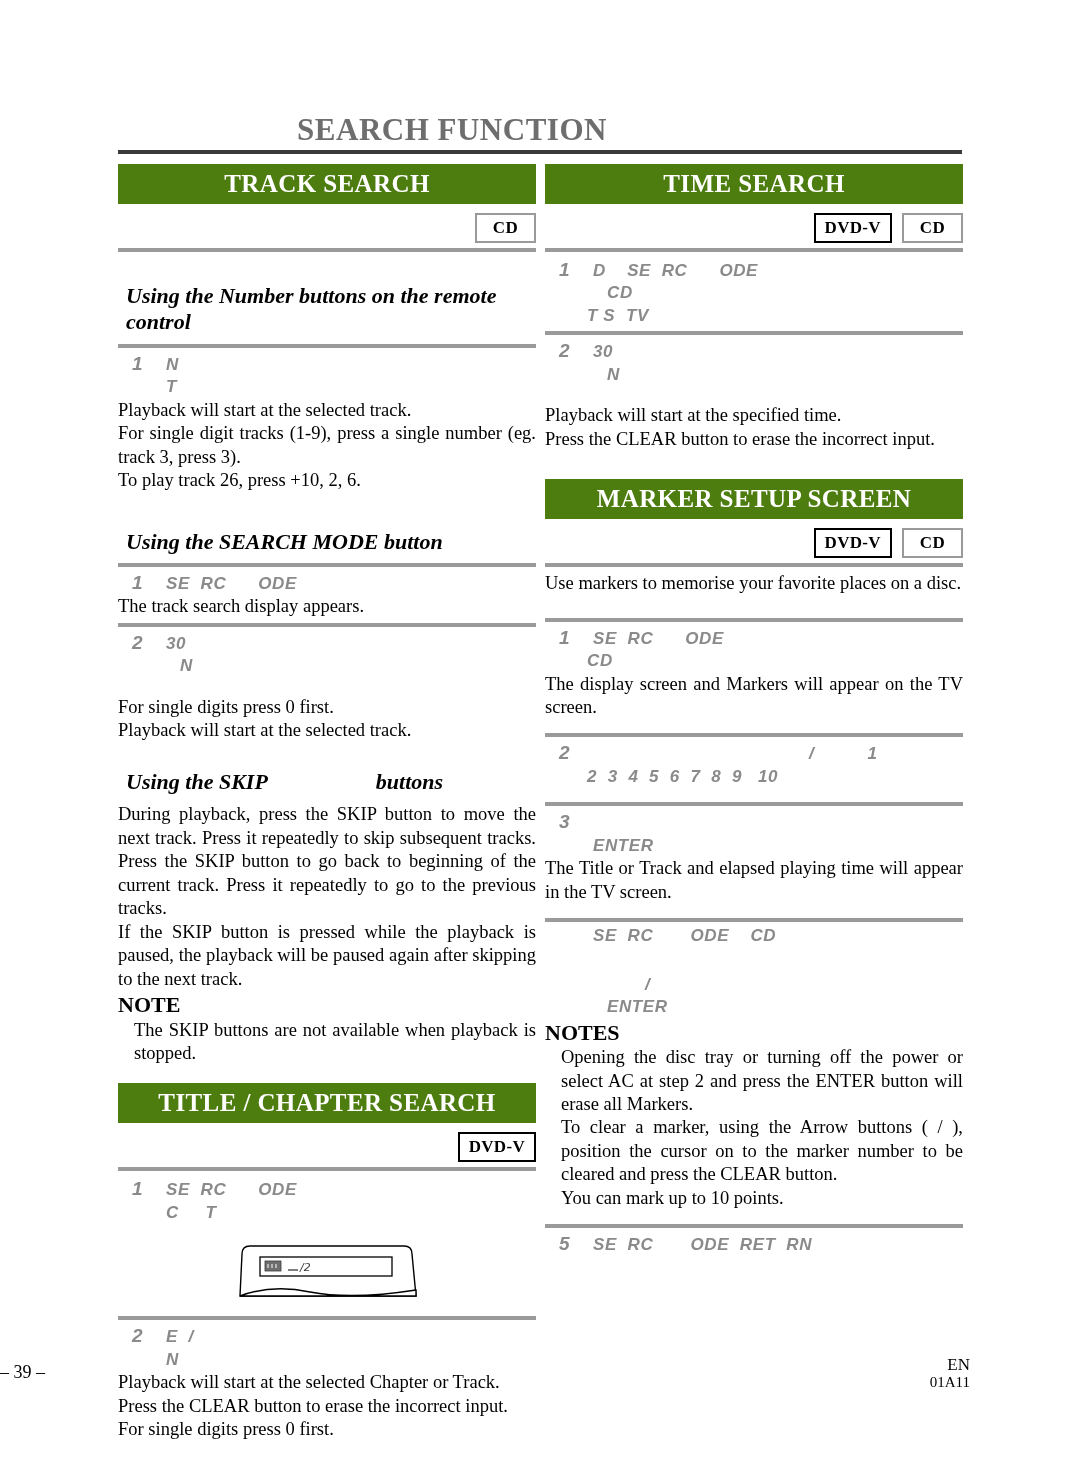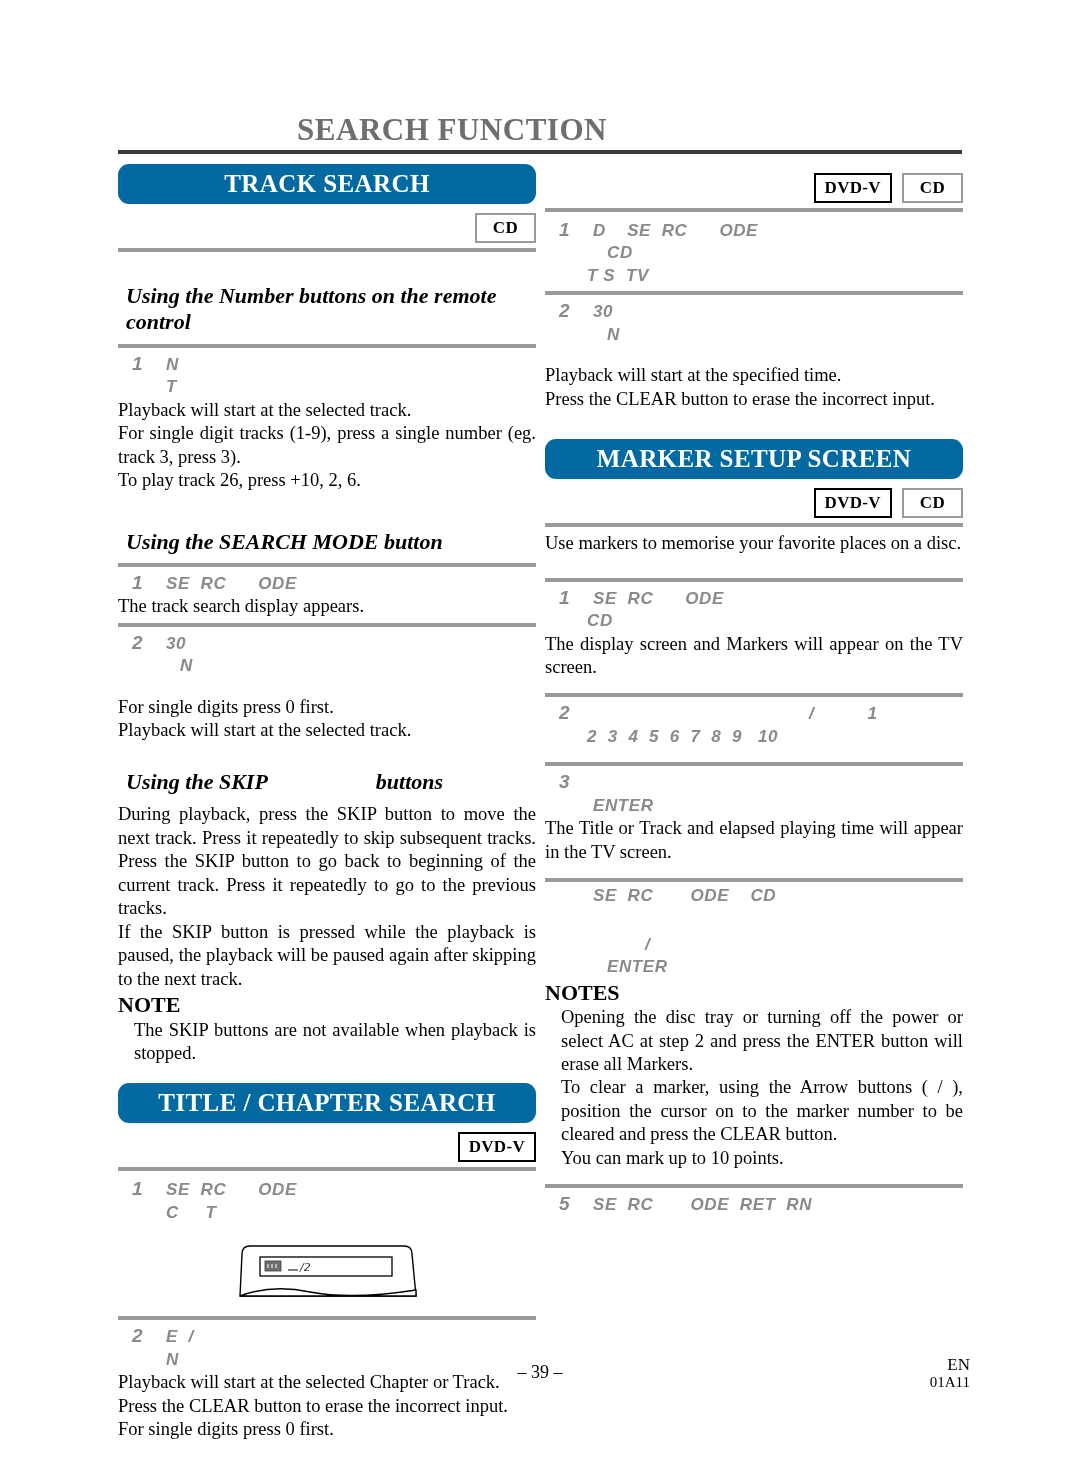--- a/index.html
+++ b/index.html
@@ -49,31 +49,30 @@
   .col {
     position: absolute;
     top: 164px;
     width: 418px;
   }
   .col-left  { left: 118px; }
   .col-right { left: 545px; }
 
   
   .sect-bar {
-    background: #0369a1;
+    background: #4d7c0f;
     color: #ffffff;
     font-family: "Liberation Serif", "DejaVu Serif", serif;
     font-weight: bold;
     font-size: 25px;
     letter-spacing: 0.4px;
     text-align: center;
     padding: 7px 0 8px 0;
     line-height: 1.0;
     margin-bottom: 0;
-    border-radius: 11px;
   }
 
   
   .badge-row {
     display: flex;
     justify-content: flex-end;
     align-items: center;
     gap: 10px;
     margin-top: 10px;
     margin-bottom: 6px;
@@ -191,21 +190,20 @@
     width: 190px;
     height: 72px;
   }
 
   
   .footer-page {
     position: absolute;
     left: 0;
     top: 1362px;
     width: 1080px;
-    text-align: center;
     font-size: 18px;
     font-family: "Liberation Serif", "DejaVu Serif", serif;
   }
   .footer-right {
     position: absolute;
     right: 110px;
     top: 1356px;
     text-align: right;
     font-family: "Liberation Serif", "DejaVu Serif", serif;
   }
@@ -316,20 +314,21 @@
     </div>
 
     <p class="body nj">Playback will start at the selected Chapter or Track.</p>
     <p class="body nj">Press the CLEAR button to erase the incorrect input.</p>
     <p class="body nj">For single digits press 0 first.</p>
 
   </div>
 
   <div class="col col-right">
 
+    <div class="sect-bar">TIME SEARCH</div>
 
     <div class="badge-row">
       <span class="badge badge-dvd">DVD-V</span>
       <span class="badge badge-cd">CD</span>
     </div>
 
     <div class="rule"></div>
 
     <div>
       <span class="step"><span class="step-num">1</span><span>D    SE  RC      ODE</span></span>

